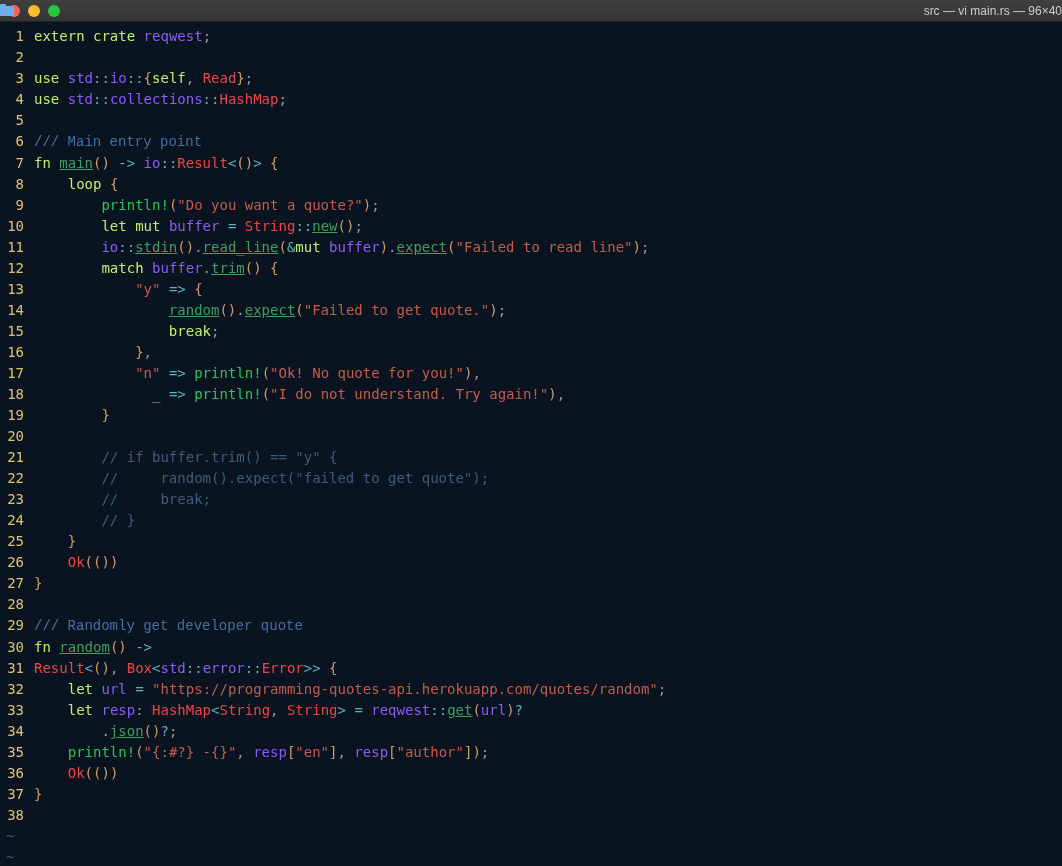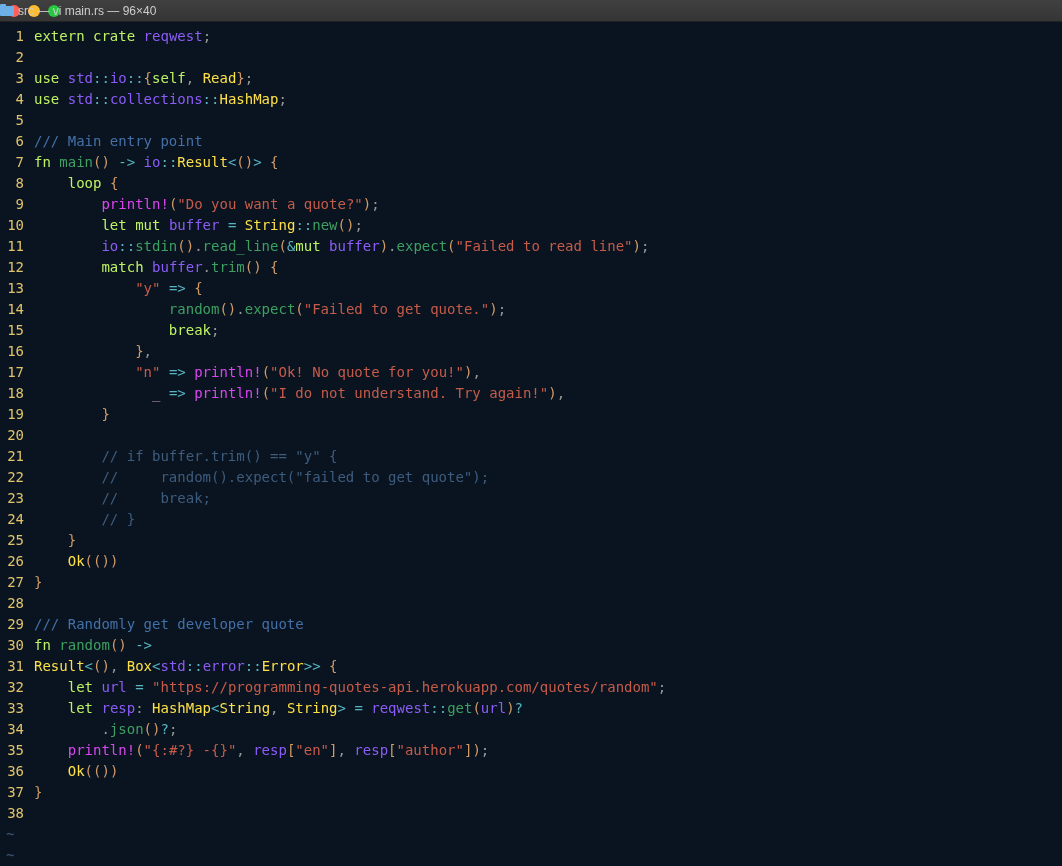--- a/index.html
+++ b/index.html
@@ -23,21 +23,21 @@
     font-family: -apple-system, "Helvetica Neue", sans-serif;
     font-size: 12px;
   }
   .traffic { display: flex; gap: 8px; }
   .tl { width: 12px; height: 12px; border-radius: 50%; }
   .tl.red { background: #ff5f57; }
   .tl.yel { background: #febc2e; }
   .tl.grn { background: #28c840; }
   .title-center {
     position: absolute; left: 0; right: 0;
-    display: flex; justify-content: flex-start; align-items: center; gap: 4px;
+    display: flex; justify-content: space-between; align-items: center; gap: 4px;
     pointer-events: none;
   }
   .folder-icon { width: 14px; height: 10px; background: #6db0e8; border-radius: 1px; position: relative; }
   .folder-icon::before { content:""; position:absolute; top:-2px; left:0; width:6px; height:3px; background:#6db0e8; border-radius:1px 1px 0 0;}
   .editor {
     padding: 4px 0;
     line-height: 21px;
     white-space: pre;
     height: calc(100% - 22px);
     overflow: hidden;
@@ -49,28 +49,28 @@
     padding-right: 10px;
     color: #e0c36a;
     user-select: none;
     flex-shrink: 0;
   }
   .code { flex: 1; }
   .tilde { color: #3b5474; padding-left: 6px; }
   
   .kw { color: #bef264; }           
   .id { color: #8b5cf6; }           
-  .ty { color: #fde047; }           
-  .fn { color: #3da060; }           
-  .mac { color: #d946ef; }          
+  .ty { color: #ef4444; }           
+  .fn { color: #3da060; text-decoration: underline; }           
+  .mac { color: #22c55e; }          
   .str { color: #c55b49; }          
   .pun { color: #999999; }          
   .op  { color: #56b6c2; }          
   .cmt { color: #3d5c7e; }          
-  .doc { color: #4470a8; }          
+  .doc { color: #4470a8; font-family: Liberation Mono, monospace; }          
   .brk { color: #d19a66; }
   .var { color: #b48ead; }          
 </style>
 </head>
 <body>
 
 <div class="titlebar">
   <div class="traffic">
     <div class="tl red"></div>
     <div class="tl yel"></div>

